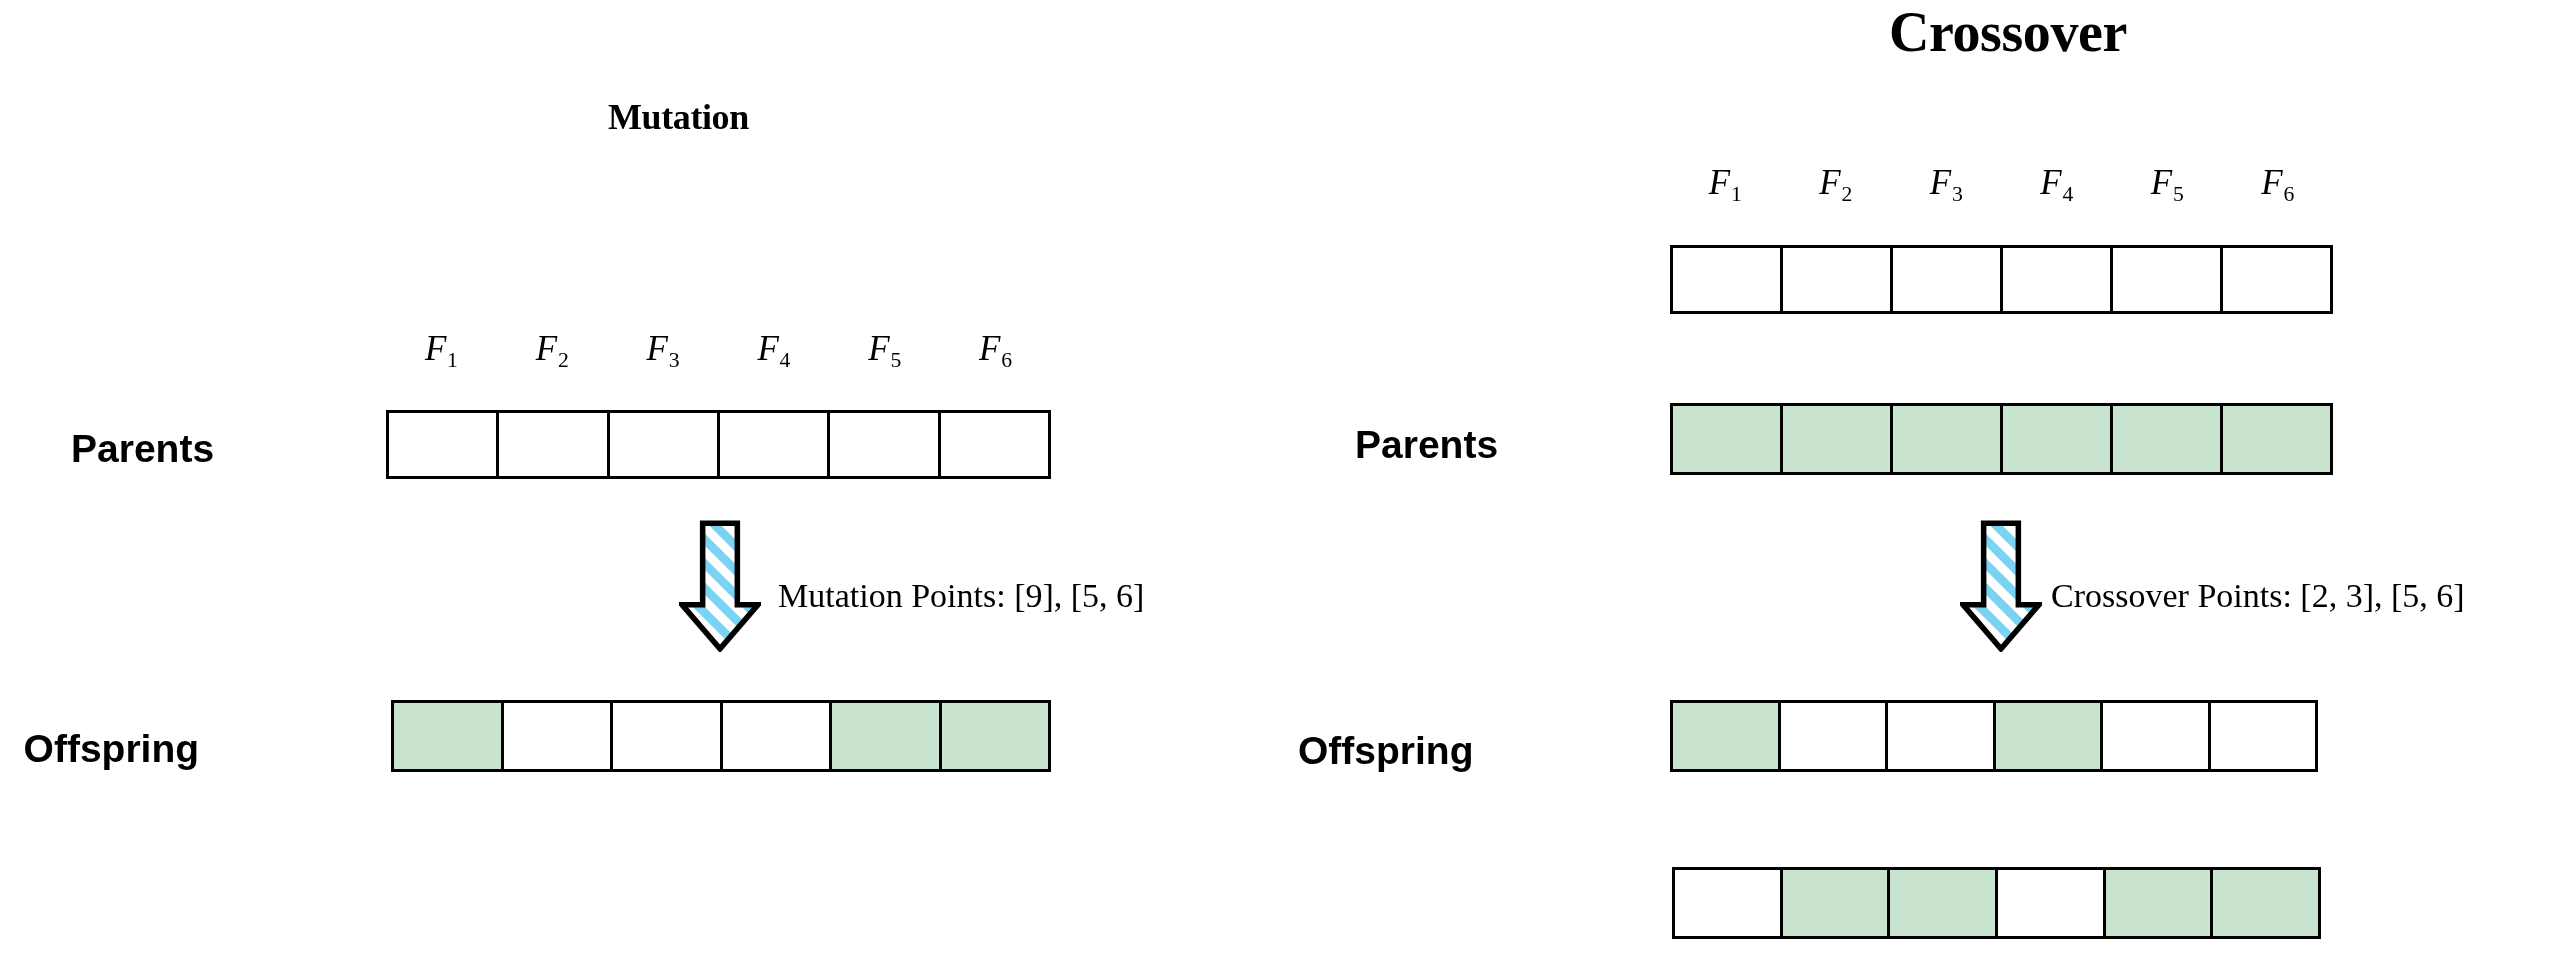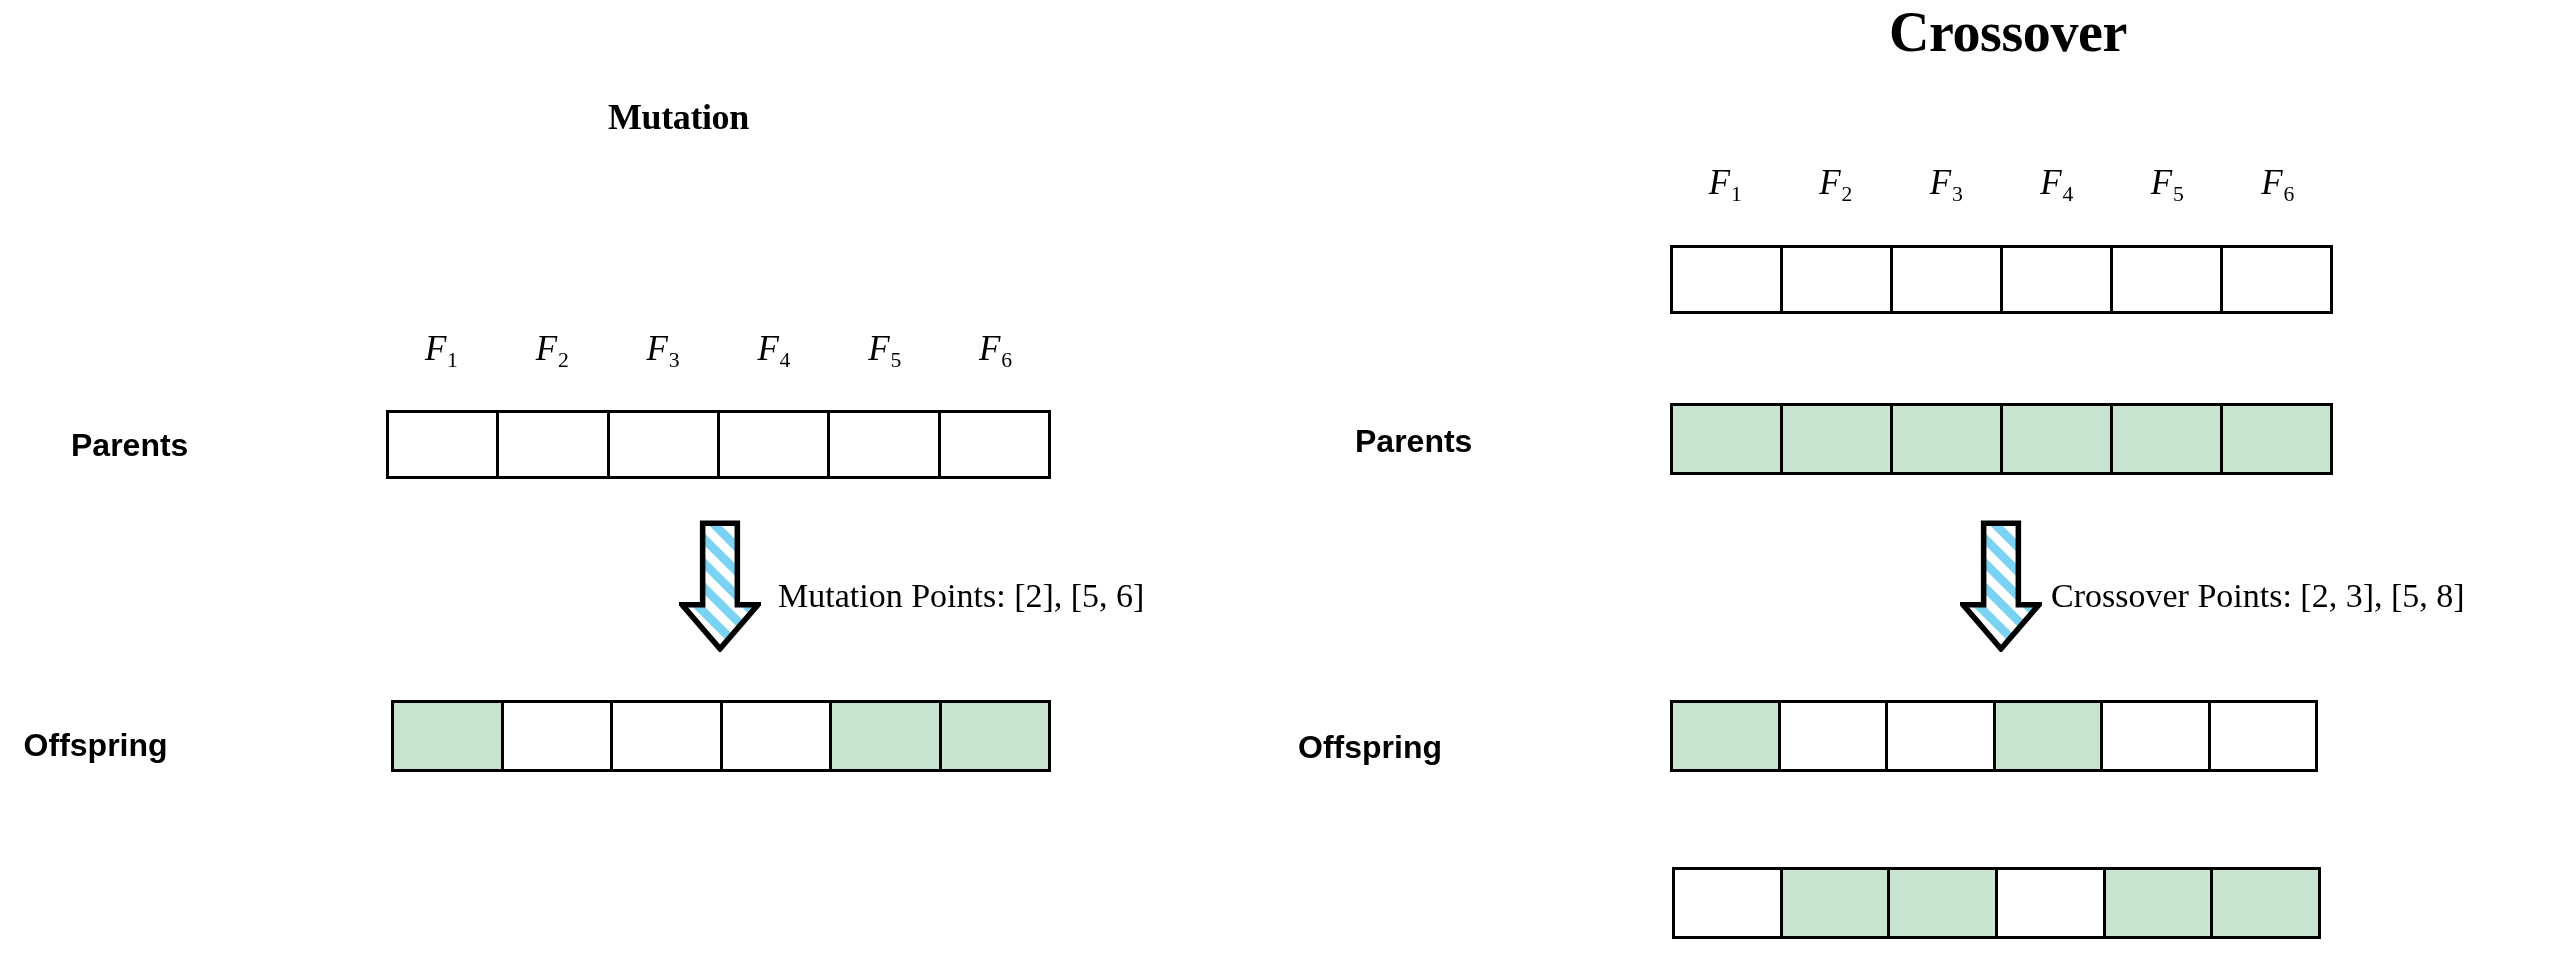--- a/index.html
+++ b/index.html
@@ -26,21 +26,21 @@
     letter-spacing: -0.4px;
   }
 
   
   .row-label {
     position: absolute;
     font-family: "Liberation Sans", sans-serif;
     font-weight: bold;
     color: #000000;
     white-space: nowrap;
-    font-size: 32px;
+    font-size: 39px;
     line-height: 1;
   }
 
   
   .f-header-row {
     position: absolute;
     display: flex;
     height: 47px;
     align-items: flex-end;
   }
@@ -130,21 +130,21 @@
         <defs>
           <pattern id="hatchA" width="22" height="22" patternUnits="userSpaceOnUse" patternTransform="rotate(-45)">
             <rect width="22" height="22" fill="#ffffff"></rect>
             <rect width="11" height="22" fill="#7ad3f2"></rect>
           </pattern>
         </defs>
         <polygon points="30,4 74,4 74,108 100,108 52,164 4,108 30,108" fill="url(#hatchA)" stroke="#000000" stroke-width="7" stroke-linejoin="miter"></polygon>
       </svg>
     </div>
 
-    <div class="points-text" style="left:778px; top:579px;">Mutation Points: [2], [5, 6]</div>
+    <div class="points-text" style="left:778px; top:579px;">Mutation Points: [9], [5, 6]</div>
 
     <div class="row-label" style="left:23.6px; top:729px;">Offspring</div>
 
     <div class="strip" style="left:391px; top:700px; width:660px; height:72px;">
       <div class="cell filled" style="background: rgb(200, 227, 206);"></div>
       <div class="cell" style="background: rgb(255, 255, 255);"></div>
       <div class="cell" style="background: rgb(255, 255, 255);"></div>
       <div class="cell" style="background: rgb(255, 255, 255);"></div>
       <div class="cell filled" style="background: rgb(200, 227, 206);"></div>
       <div class="cell filled" style="background: rgb(200, 227, 206);"></div>
@@ -189,21 +189,21 @@
         <defs>
           <pattern id="hatchB" width="22" height="22" patternUnits="userSpaceOnUse" patternTransform="rotate(-45)">
             <rect width="22" height="22" fill="#ffffff"></rect>
             <rect width="11" height="22" fill="#7ad3f2"></rect>
           </pattern>
         </defs>
         <polygon points="30,4 74,4 74,108 100,108 52,164 4,108 30,108" fill="url(#hatchB)" stroke="#000000" stroke-width="7" stroke-linejoin="miter"></polygon>
       </svg>
     </div>
 
-    <div class="points-text" style="left:2051px; top:579px;">Crossover Points: [2, 3], [5, 8]</div>
+    <div class="points-text" style="left:2051px; top:579px;">Crossover Points: [2, 3], [5, 6]</div>
 
     <div class="row-label" style="left:1298px; top:731px;">Offspring</div>
 
     <div class="strip" style="left:1670px; top:700px; width:648px; height:72px;">
       <div class="cell filled" style="background: rgb(200, 227, 206);"></div>
       <div class="cell" style="background: rgb(255, 255, 255);"></div>
       <div class="cell" style="background: rgb(255, 255, 255);"></div>
       <div class="cell filled" style="background: rgb(200, 227, 206);"></div>
       <div class="cell" style="background: rgb(255, 255, 255);"></div>
       <div class="cell" style="background: rgb(255, 255, 255);"></div>

